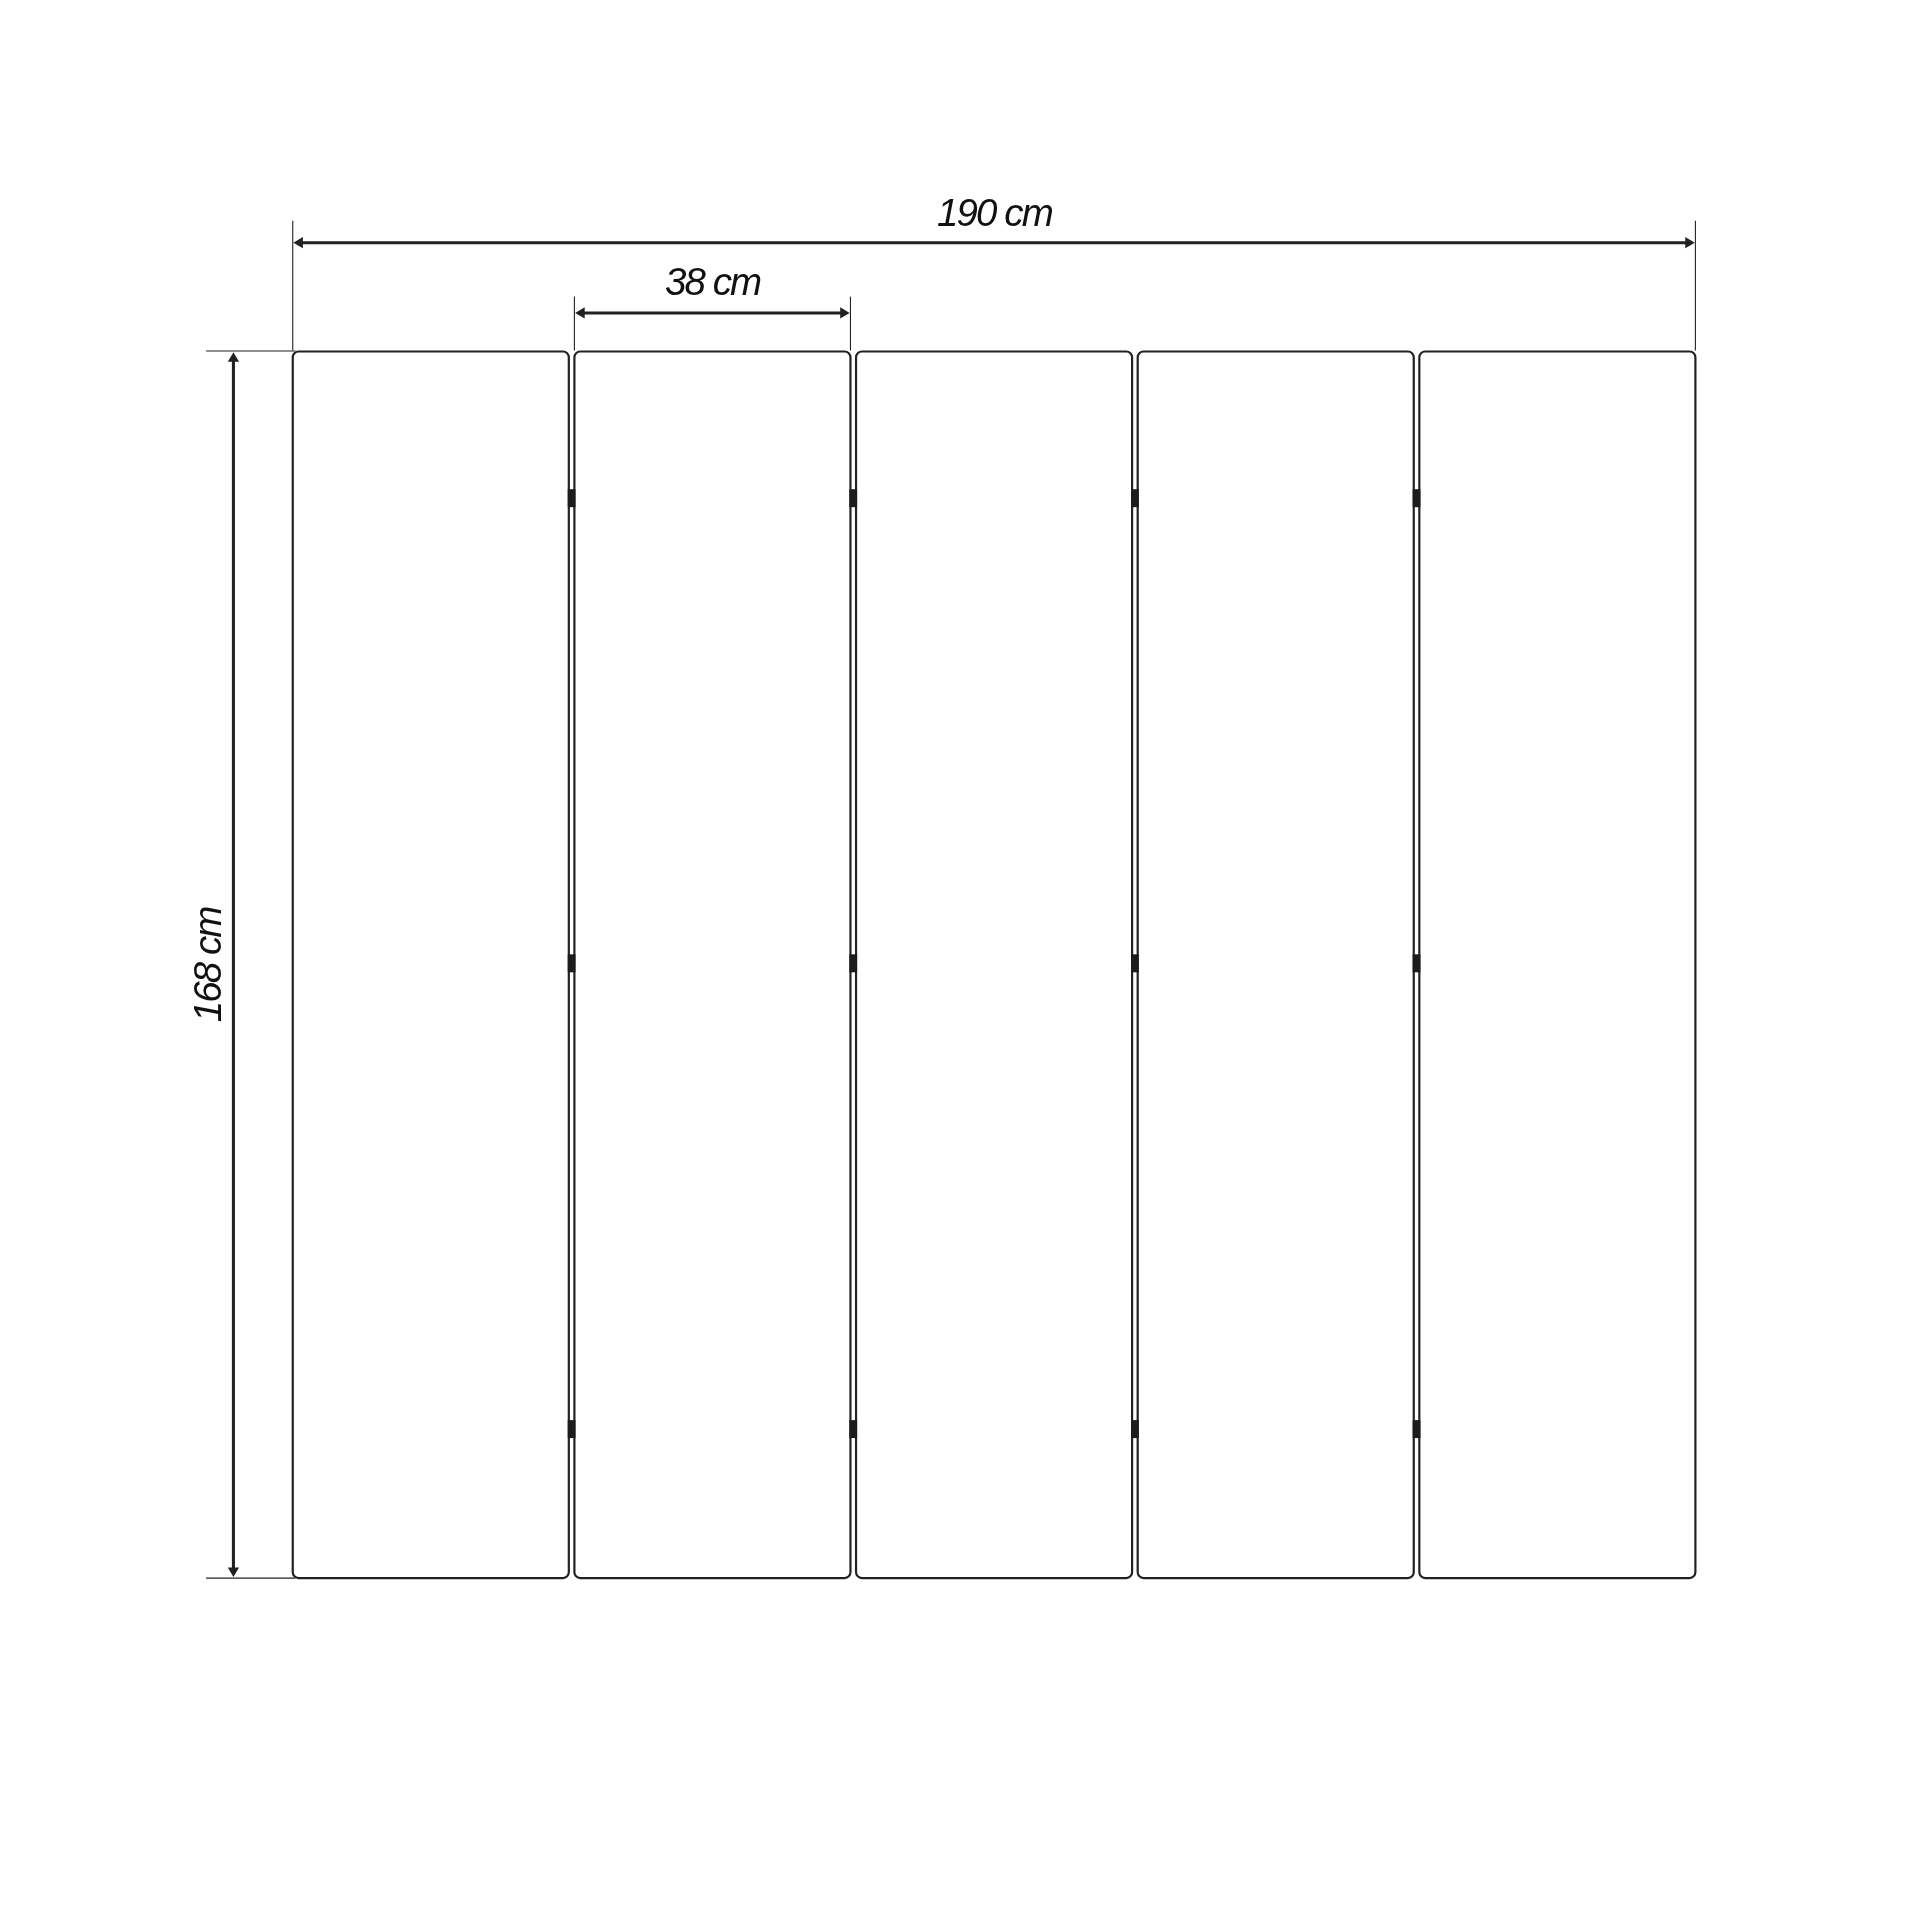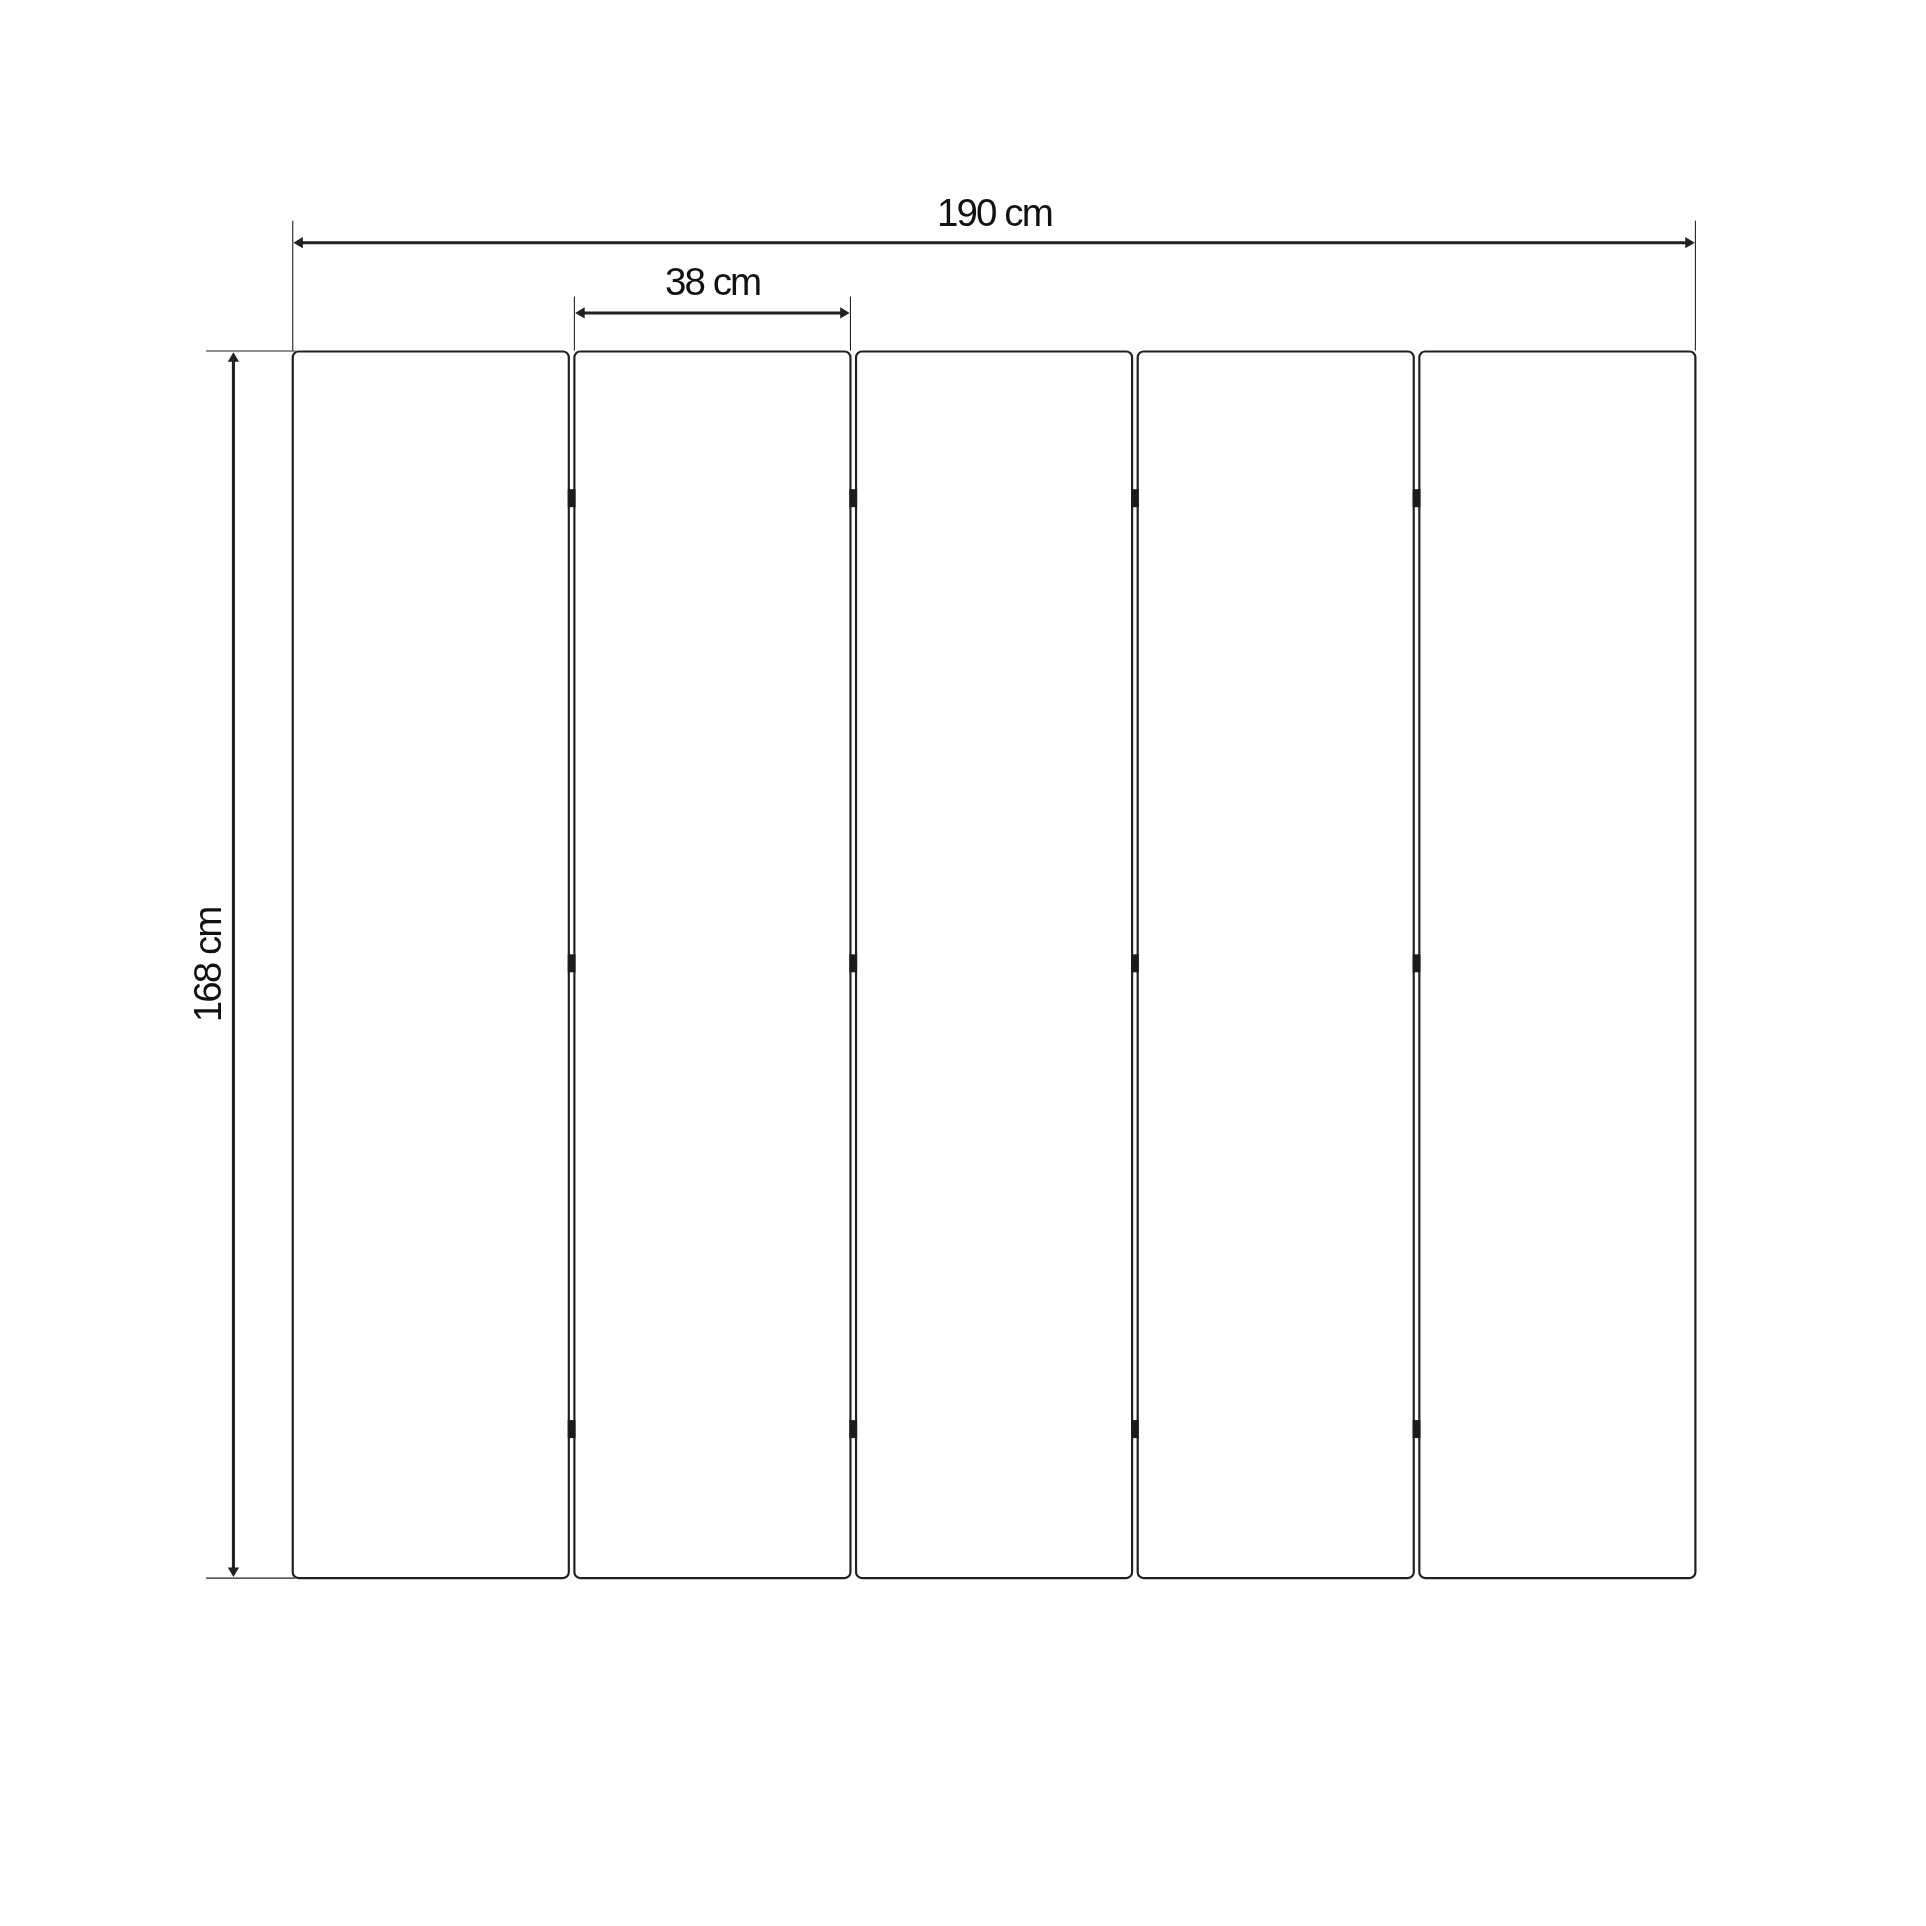--- a/index.html
+++ b/index.html
@@ -1,16 +1,16 @@
 <!DOCTYPE html>
 <html style="font-size:10.3px"><head>
 <meta charset="utf-8">
 <style>
   html,body{margin:0;padding:0;background:#ffffff;}
-  .canvas{width:1710px;height:1926px;background:#737373;position:relative;overflow:hidden;}
+  .canvas{width:1710px;height:1926px;background:#737373;position:relative;overflow:hidden;font-style:italic;}
   text{font-family:"Liberation Sans",sans-serif;font-size:60px;letter-spacing:-3px;fill:#111111;}
 </style>
 </head>
 <body>
 <div class="canvas">
 <svg width="1926" height="1926" viewBox="0 0 3000 3000" xmlns="http://www.w3.org/2000/svg">
 
   <rect x="0" y="0" width="3000" height="3000" fill="#ffffff"></rect>
 
   <rect x="456" y="547.5" width="430" height="1910.5" rx="9" ry="9" fill="#ffffff" stroke="#212121" stroke-width="3.4"></rect>

